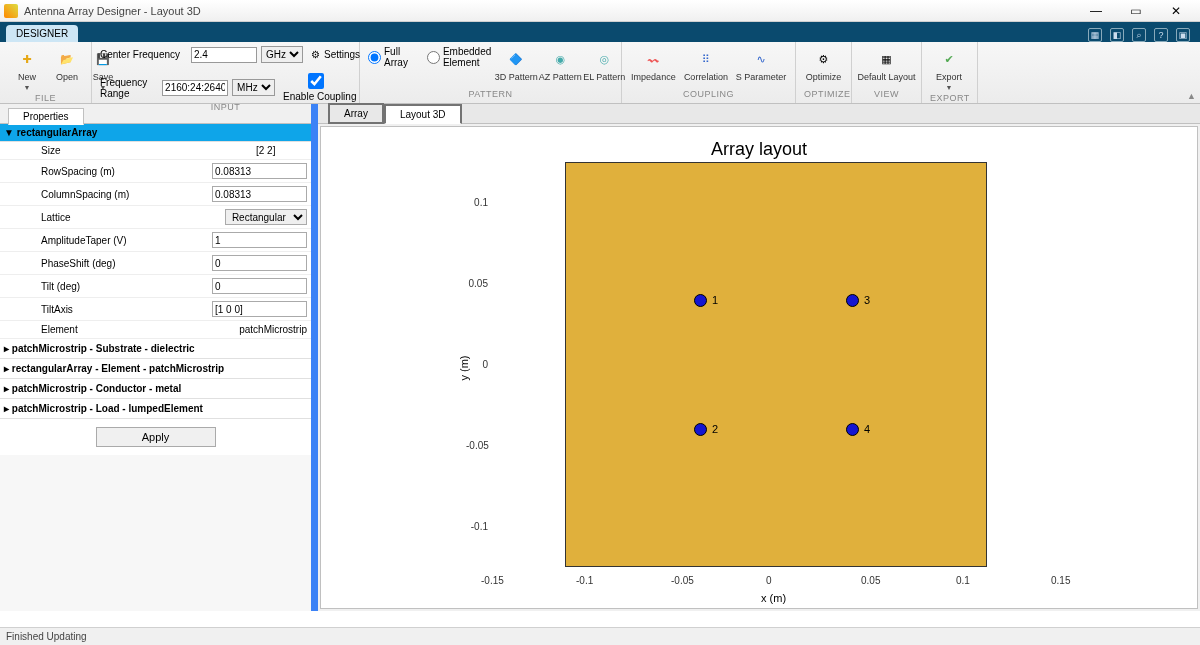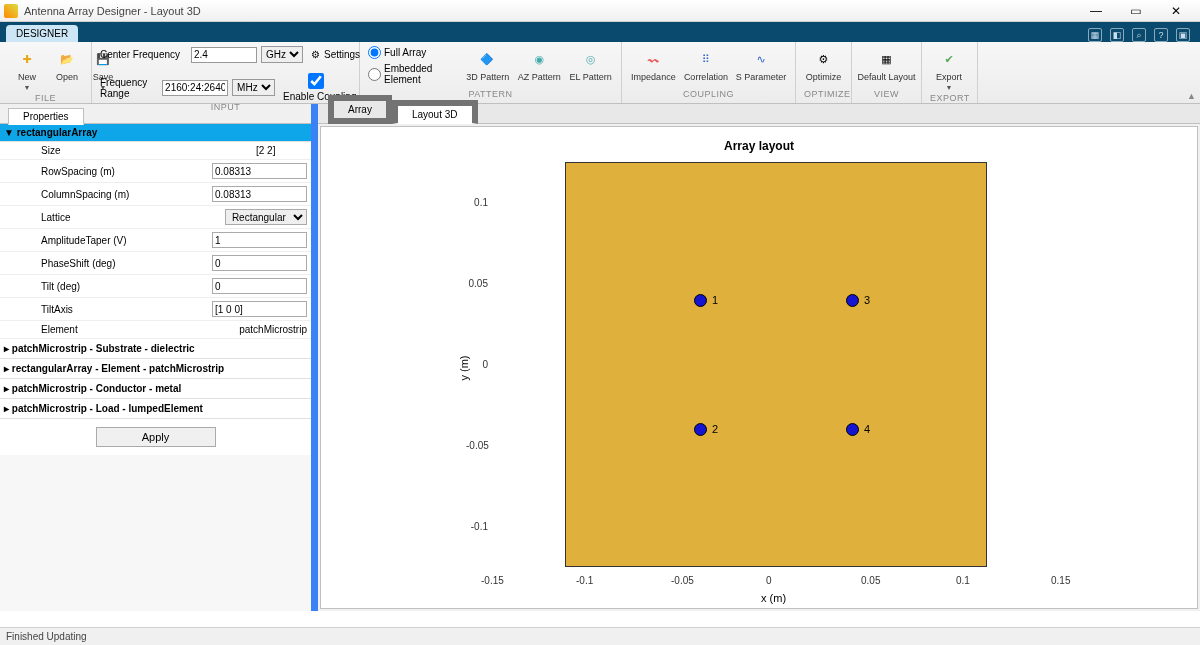--- a/index.html
+++ b/index.html
@@ -22,45 +22,45 @@
 .rgroup { border-right:1px solid #d0d0d0; padding:4px 8px 0 8px; display:flex; flex-direction:column; height:100%; }
 .rgroup .body { display:flex; gap:6px; flex:1; align-items:flex-start; }
 .rgroup .label { font-size:9px; color:#888; text-align:center; margin-top:auto; height:14px; letter-spacing:0.5px; }
 .rbtn { display:flex; flex-direction:column; align-items:center; gap:2px; padding:2px 4px; min-width:38px; }
 .rbtn .icon { width:22px; height:22px; display:flex; align-items:center; justify-content:center; }
 .rbtn .txt { font-size:9px; color:#333; white-space:nowrap; }
 .vert { display:flex; flex-direction:column; gap:4px; justify-content:center; }
 .field-row { display:flex; align-items:center; gap:4px; font-size:10px; }
 .field-row input { font-size:10px; width:66px; height:16px; padding:0 2px; border:1px solid #999; }
 .field-row select { font-size:10px; height:17px; border:1px solid #999; }
-.radio-col { display:flex; flex-direction:column; gap:4px; font-size:10px; justify-content:center; }
+.radio-col { display:flex; flex-direction:row; gap:19px; font-size:10px; justify-content:center; }
 .radio-col label { display:flex; align-items:center; gap:3px; }
 .ribbon-arrow { position:absolute; right:4px; bottom:2px; font-size:9px; color:#888; }
 
 
 .main { display:flex; height:507px; }
 .propcol { width:318px; border-right:7px solid #3b82f6; display:flex; flex-direction:column; background:#fff; }
 .proptab { height:20px; background:#f0f0f0; border-bottom:1px solid #c0c0c0; padding:3px 0 0 8px; }
 .proptab .pt { background:#fff; border:1px solid #c0c0c0; border-bottom:1px solid #fff; padding:2px 14px; font-size:10px; display:inline-block; position:relative; top:1px; }
 .propbody { flex:1; overflow:auto; background:#f7f7f7; font-size:10px; }
 .propheader { background:#0ea5e9; font-weight:bold; padding:3px 4px; border-bottom:1px solid #e0e0e0; }
 .proprow { display:flex; align-items:center; padding:3px 4px 3px 16px; border-bottom:1px solid #eee; background:#fff; }
 .proprow .plabel { width:215px;margin-left:25px; }
 .proprow input, .proprow select { font-size:10px; width:95px; height:16px; padding:0 2px; border:1px solid #aaa; }
 .propsection { background:#fff; font-weight:bold; font-size:10px; padding:4px 4px; border-bottom:1px solid #e0e0e0; }
 .apply-row { text-align:center; padding:8px; background:#fff; }
 .apply-btn { width:120px; height:20px; background:#f0f0f0; border:1px solid #aaa; font-size:11px; }
 
 
 .vizcol { flex:1; display:flex; flex-direction:column; background:#f0f0f0; }
 .viztabs { height:20px; background:#e8e8e8; display:flex; align-items:flex-end; padding:0 10px; gap:0; border-bottom:1px solid #c0c0c0; }
-.viztabs .vtab { padding:3px 14px; font-size:10px; border:6px solid #737373; background:#e8e8e8; position:relative; top:1px; }
+.viztabs .vtab { padding:3px 14px; font-size:10px; border:2px solid #737373; background:#e8e8e8; position:relative; top:1px; }
 .viztabs .vtab.active { background:#fff; border-bottom:1px solid #fff; }
 .canvas { flex:1; background:#fff; margin:2px; border:1px solid #c0c0c0; position:relative; }
-.plot-title { position:absolute; top:12px; left:0; right:0; text-align:center; font-weight:bold; font-size:12px; }
+.plot-title { position:absolute; top:12px; left:0; right:0; text-align:center; font-weight:normal; font-size:18px; }
 .plotarea { position:absolute; left:170px; top:35px; width:570px; height:405px; }
 .ground { position:absolute; left:74px; top:0px; width:422px; height:405px; background:#e0b03c; border:1px solid #333; }
 .element { position:absolute; width:13px; height:13px; background:#1515d0; border-radius:50%; border:1px solid #000; }
 .elabel { position:absolute; font-size:11px; }
 .tick { position:absolute; font-size:10px; color:#333; }
 .ylabel { position:absolute; left:130px; top:235px; transform:rotate(-90deg); font-size:11px; }
 .xlabel { position:absolute; left:440px; top:465px; font-size:11px; }
 
 
 .statusbar { position:absolute; bottom:0; left:0; right:0; height:18px; background:#f0f0f0; border-top:1px solid #d0d0d0; font-size:10px; padding:3px 6px; color:#444; }

